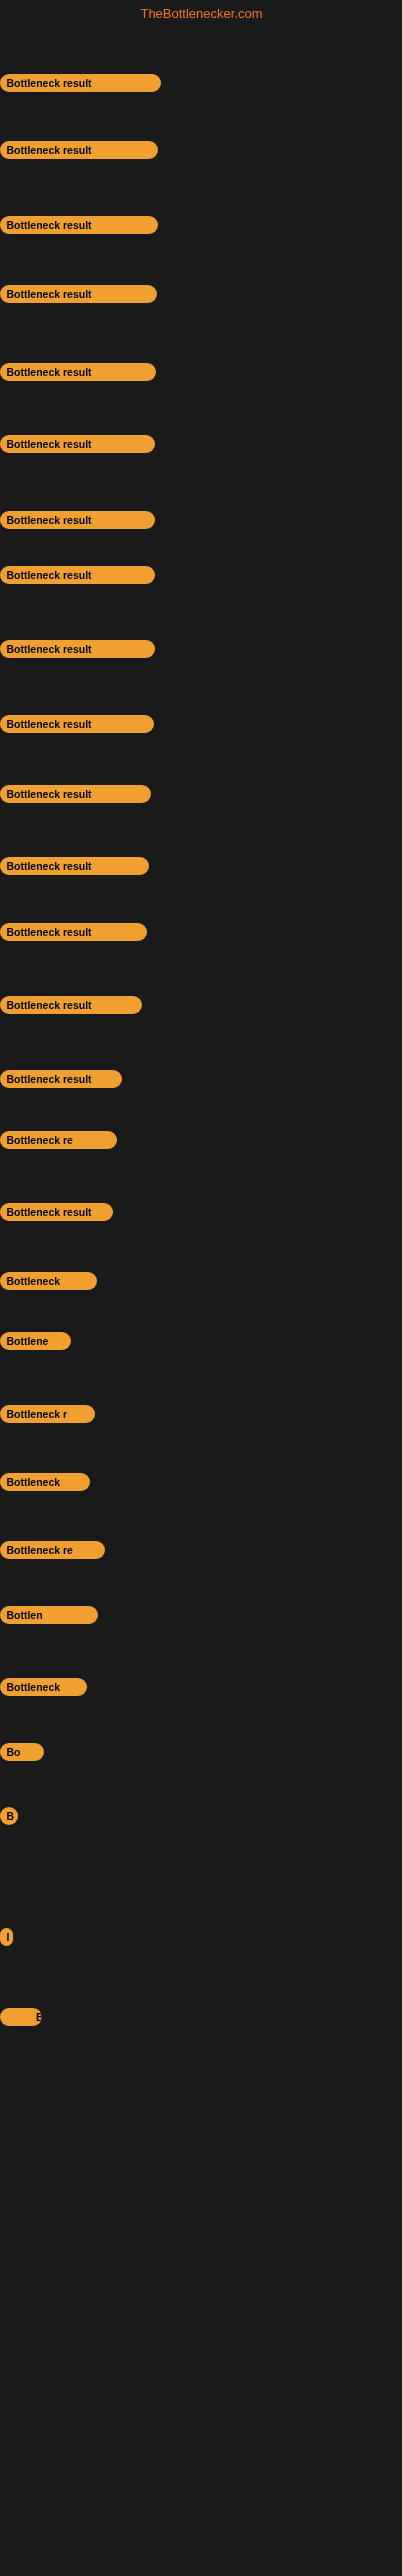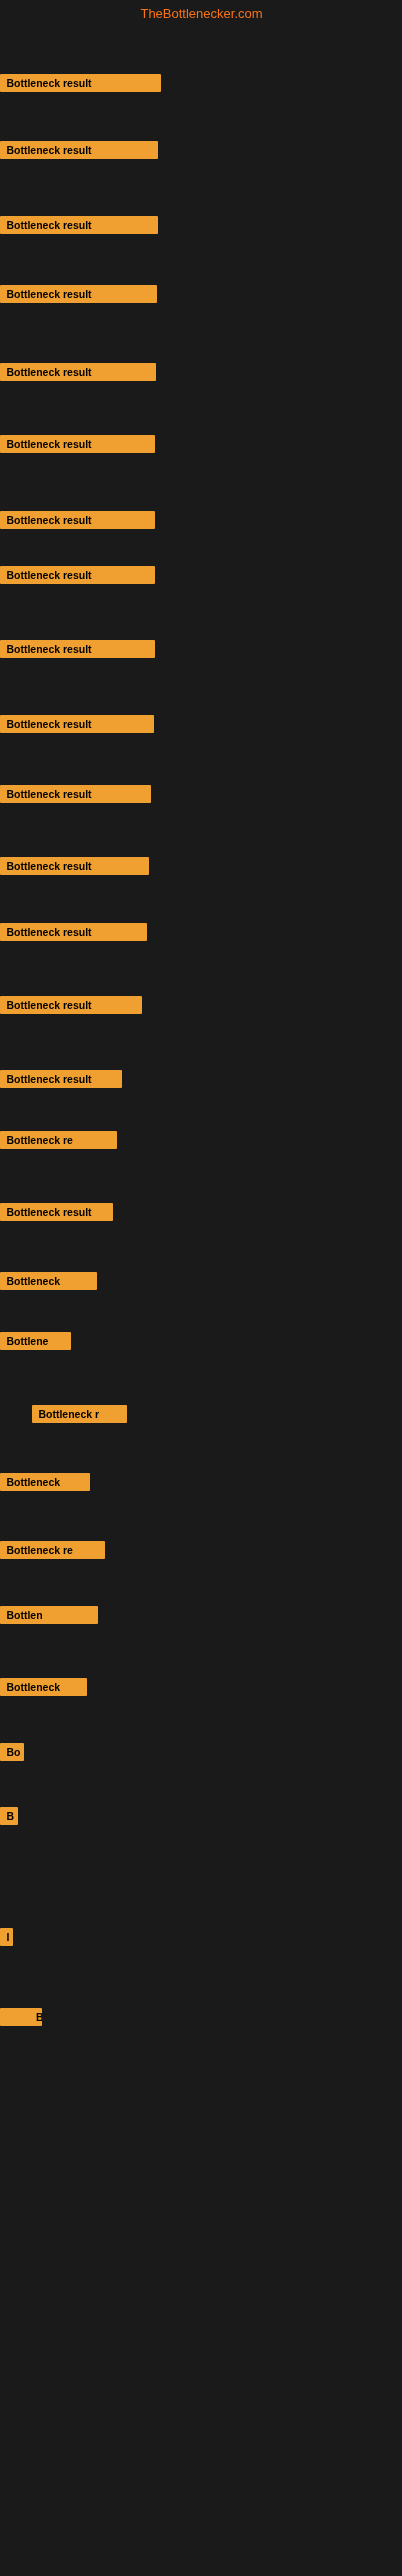--- a/index.html
+++ b/index.html
@@ -22,21 +22,21 @@
       background-color: #1a1a1a;
     }
     .bottleneck-item {
       position: absolute;
       left: 0;
       background-color: #f0a030;
       color: #000;
       font-size: 10.5px;
       font-weight: bold;
       padding: 3.2px 6.4px;
-      border-radius: 1px;
+      border-radius: 9px;
       white-space: nowrap;
       overflow: hidden;
     }
   </style>
 </head>
 <body>
 
 <div class="site-title">
   <span>TheBottlenecker.com</span>
 </div>
@@ -54,23 +54,23 @@
     <div class="bottleneck-item" style="top: 687px; width: 154px;">Bottleneck result</div>
     <div class="bottleneck-item" style="top: 757px; width: 151px;">Bottleneck result</div>
     <div class="bottleneck-item" style="top: 829px; width: 149px;">Bottleneck result</div>
     <div class="bottleneck-item" style="top: 895px; width: 147px;">Bottleneck result</div>
     <div class="bottleneck-item" style="top: 968px; width: 142px;">Bottleneck result</div>
     <div class="bottleneck-item" style="top: 1042px; width: 122px;">Bottleneck result</div>
     <div class="bottleneck-item" style="top: 1103px; width: 117px;">Bottleneck re</div>
     <div class="bottleneck-item" style="top: 1175px; width: 113px;">Bottleneck result</div>
     <div class="bottleneck-item" style="top: 1244px; width: 97px;">Bottleneck</div>
     <div class="bottleneck-item" style="top: 1304px; width: 71px;">Bottlene</div>
-    <div class="bottleneck-item" style="top: 1377px; width: 95px; margin-left: 32px;">Bottleneck r</div>
+    <div class="bottleneck-item" style="top: 1377px; width: 95px;">Bottleneck r</div>
     <div class="bottleneck-item" style="top: 1445px; width: 90px;">Bottleneck</div>
     <div class="bottleneck-item" style="top: 1513px; width: 105px;">Bottleneck re</div>
     <div class="bottleneck-item" style="top: 1578px; width: 98px;">Bottlen</div>
     <div class="bottleneck-item" style="top: 1650px; width: 87px;">Bottleneck</div>
-    <div class="bottleneck-item" style="top: 1715px; width: 24px;">Bo</div>
+    <div class="bottleneck-item" style="top: 1715px; width: 44px;">Bo</div>
     <div class="bottleneck-item" style="top: 1779px; width: 17.7px;">B</div>
     <div class="bottleneck-item" style="top: 1900px; width: 9.7px;">I</div>
     <div class="bottleneck-item" style="top: 1980px; width: 28px; padding-left: 36px;">Bott</div>
   </div>
 
 
 </body></html>

